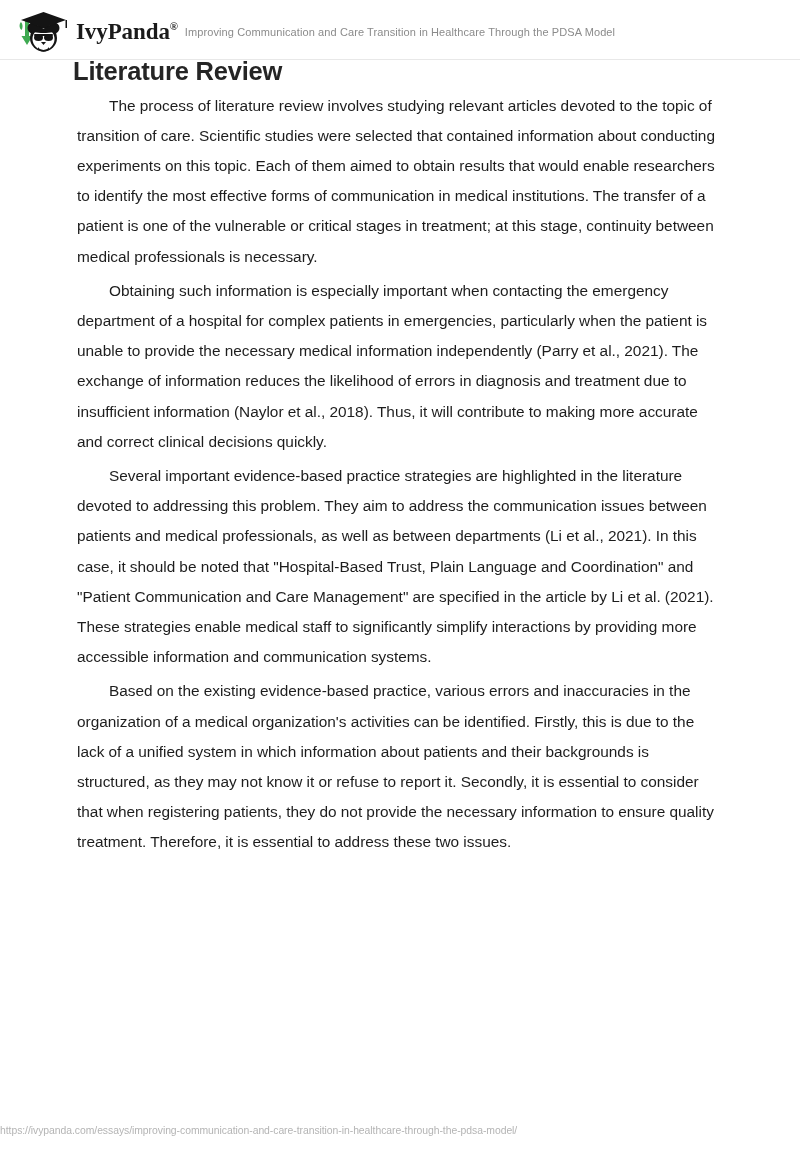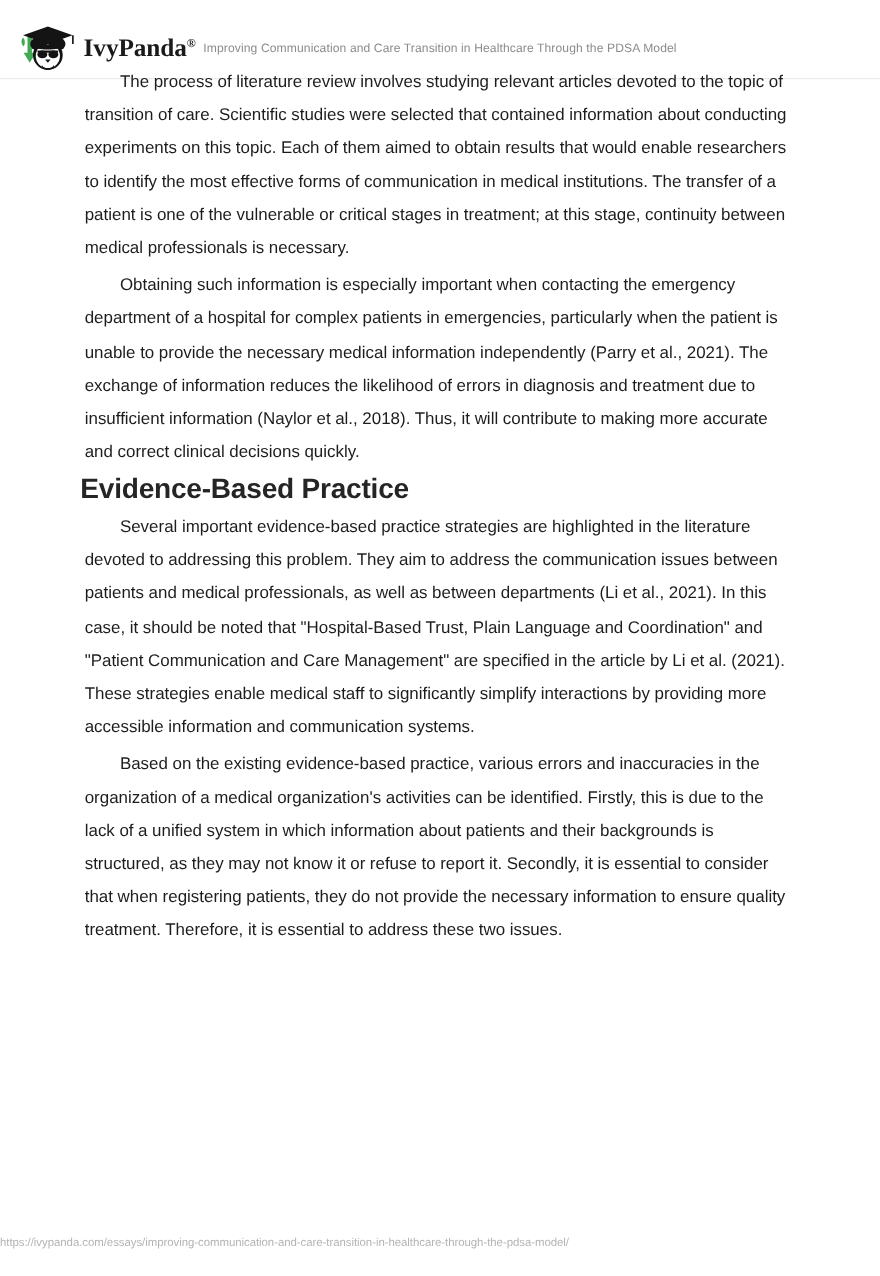--- a/index.html
+++ b/index.html
@@ -13,21 +13,21 @@
     height: 1160px;
     position: relative;
     font-family: "Liberation Sans", sans-serif;
     color: #1b1b1b;
     overflow: hidden;
   }
 
   
   .page-header {
     position: absolute;
-    top: 16px; left: 0;
+    top: 4px; left: 0;
     width: 800px;
     height: 56px;
     border-bottom: 1px solid #e8e8e8;
     display: flex;
     align-items: center;
   }
   .brand {
     display: flex;
     align-items: center;
     margin-left: 16px;
@@ -159,24 +159,24 @@
       </g>
     </svg>
     <span class="brand-name"><span>IvyPanda</span><sup class="brand-reg">®</sup></span>
   </div>
 
   <div class="header-title">Improving Communication and Care Transition in Healthcare Through the PDSA Model</div>
 </div>
 
 <div class="content">
 
+  <h2 class="section-heading h-literature">Literature Review</h2>
   <p class="body-par p-gap-1">The process of literature review involves studying relevant articles devoted to the topic of transition of care. Scientific studies were selected that contained information about conducting experiments on this topic. Each of them aimed to obtain results that would enable researchers to identify the most effective forms of communication in medical institutions. The transfer of a patient is one of the vulnerable or critical stages in treatment; at this stage, continuity between medical professionals is necessary.</p>
   <p class="body-par p-gap-2">Obtaining such information is especially important when contacting the emergency department of a hospital for complex patients in emergencies, particularly when the patient is unable to provide the necessary medical information independently (Parry et al., 2021). The exchange of information reduces the likelihood of errors in diagnosis and treatment due to insufficient information (Naylor et al., 2018). Thus, it will contribute to making more accurate and correct clinical decisions quickly.</p>
 
-  <h2 class="section-heading h-evidence">Evidence-Based Practice</h2>
   <p class="body-par p-gap-1">Several important evidence-based practice strategies are highlighted in the literature devoted to addressing this problem. They aim to address the communication issues between patients and medical professionals, as well as between departments (Li et al., 2021). In this case, it should be noted that "Hospital-Based Trust, Plain Language and Coordination" and "Patient Communication and Care Management" are specified in the article by Li et al. (2021). These strategies enable medical staff to significantly simplify interactions by providing more accessible information and communication systems.</p>
 
   <p class="body-par p-gap-1">Based on the existing evidence-based practice, various errors and inaccuracies in the organization of a medical organization's activities can be identified. Firstly, this is due to the lack of a unified system in which information about patients and their backgrounds is structured, as they may not know it or refuse to report it. Secondly, it is essential to consider that when registering patients, they do not provide the necessary information to ensure quality treatment. Therefore, it is essential to address these two issues.</p>
 
 </div>
 
 <div class="page-footer">
   <span class="footer-url">https://ivypanda.com/essays/improving-communication-and-care-transition-in-healthcare-through-the-pdsa-model/</span>
 </div>
 

